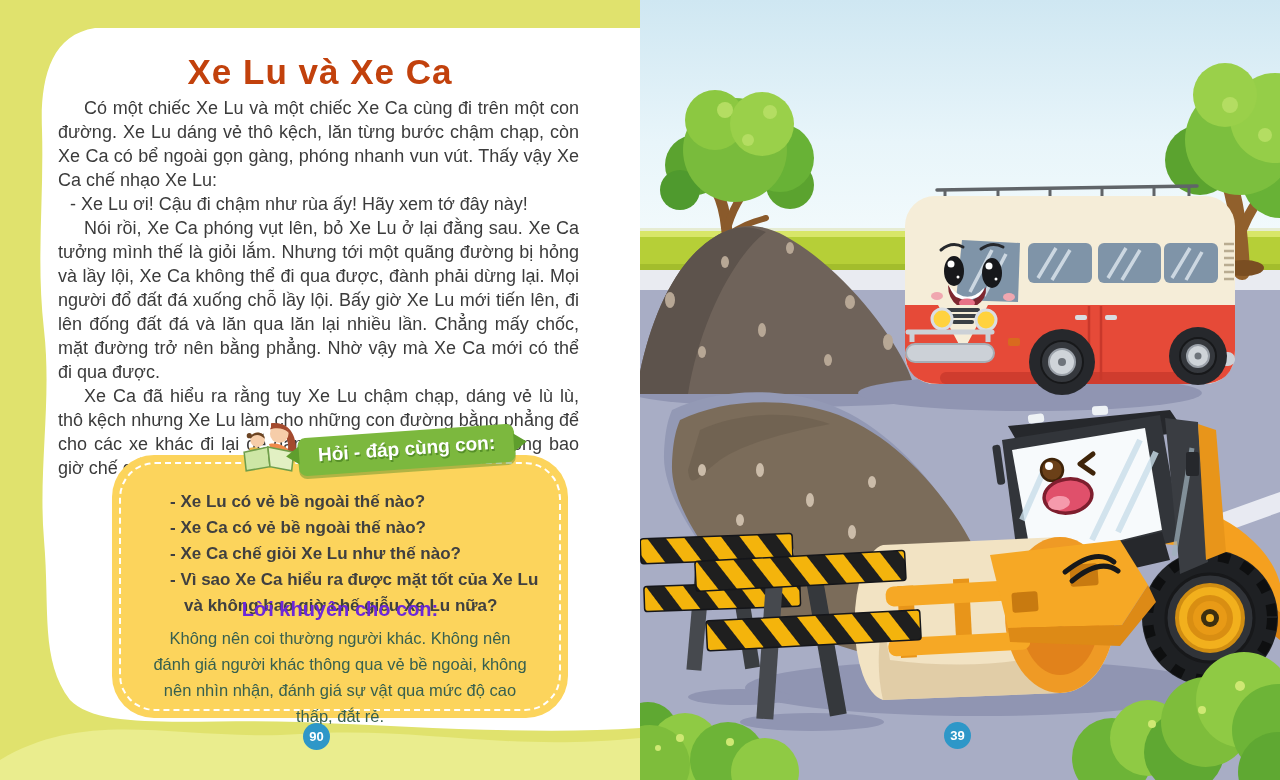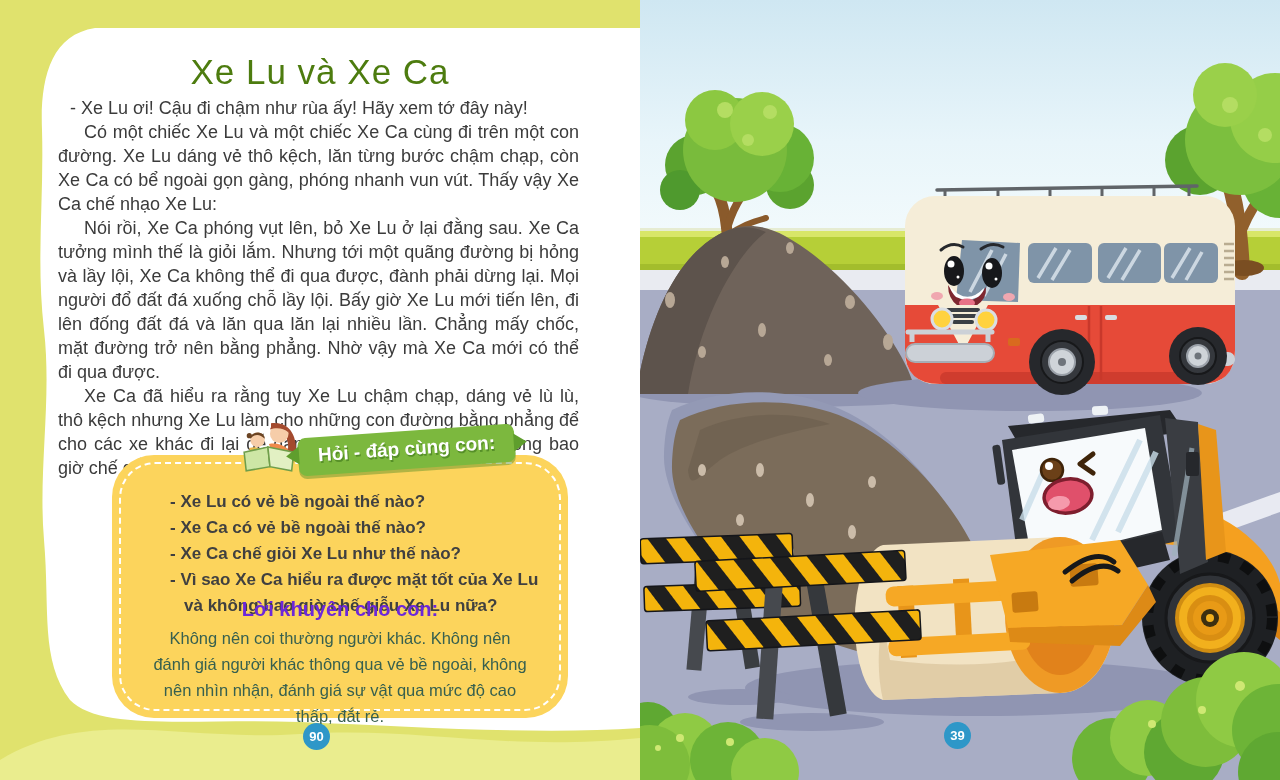--- a/index.html
+++ b/index.html
@@ -5,21 +5,21 @@
   html,body { margin:0; padding:0; background:#fff; }
   .stage {
     position:relative; width:1280px; height:780px; overflow:hidden;
     font-family:"Liberation Sans", sans-serif;
   }
   
   .page-left { position:absolute; left:0; top:0; width:640px; height:780px; background:#e0e26d; }
   .blob-svg { position:absolute; left:0; top:0; }
   .page-title {
     position:absolute; left:40px; top:52px; width:560px; text-align:center;
-    font-size:35px; font-weight:normal; color:#4d7c0f; letter-spacing:1px; margin:0;
+    font-size:35px; font-weight:bold; color:#c2410c; letter-spacing:1px; margin:0;
   }
   .story { position:absolute; left:58px; top:96px; width:521px; font-size:18px; line-height:24px; color:#3b3b3b; }
   .para { margin:0; text-align:justify; }
   .para.indent { text-indent:26px; }
   .para.dialogue { text-indent:12px; text-align:left; }
   .qa-box {
     position:absolute; left:112px; top:455px; width:456px; height:263px;
     background:#fcd45c; border-radius:42px;
   }
   .qa-box::before {
@@ -61,22 +61,22 @@
   <div class="page-left">
     <svg class="blob-svg" width="640" height="780" viewBox="0 0 640 780">
       <path d="M 95,28 C 50,35 40,80 42,130 C 44,200 36,260 44,330 C 52,400 38,470 44,540 C 50,610 40,660 70,700
                C 100,732 200,718 300,722 C 420,727 540,735 640,728 L 640,28 Z" fill="#ffffff"></path>
       <path d="M 0,760 C 90,706 180,742 300,734 C 420,726 500,752 640,738 L 640,780 L 0,780 Z" fill="#eaed8e"></path>
     </svg>
 
     <h1 class="page-title">Xe Lu và Xe Ca</h1>
 
     <div class="story">
+      <p class="para indent">Có một chiếc Xe Lu và một chiếc Xe Ca cùng đi trên một con đường. Xe Lu dáng vẻ thô kệch, lăn từng bước chậm chạp, còn Xe Ca có bể ngoài gọn gàng, phóng nhanh vun vút. Thấy vậy Xe Ca chế nhạo Xe Lu:</p>
       <p class="para dialogue">- Xe Lu ơi! Cậu đi chậm như rùa ấy! Hãy xem tớ đây này!</p>
-      <p class="para indent">Có một chiếc Xe Lu và một chiếc Xe Ca cùng đi trên một con đường. Xe Lu dáng vẻ thô kệch, lăn từng bước chậm chạp, còn Xe Ca có bể ngoài gọn gàng, phóng nhanh vun vút. Thấy vậy Xe Ca chế nhạo Xe Lu:</p>
       <p class="para indent">Nói rồi, Xe Ca phóng vụt lên, bỏ Xe Lu ở lại đằng sau. Xe Ca tưởng mình thế là giỏi lắm. Nhưng tới một quãng đường bị hỏng và lầy lội, Xe Ca không thể đi qua được, đành phải dừng lại. Mọi người đổ đất đá xuống chỗ lầy lội. Bấy giờ Xe Lu mới tiến lên, đi lên đống đất đá và lăn qua lăn lại nhiều lần. Chẳng mấy chốc, mặt đường trở nên bằng phẳng. Nhờ vậy mà Xe Ca mới có thể đi qua được.</p>
       <p class="para indent">Xe Ca đã hiểu ra rằng tuy Xe Lu chậm chạp, dáng vẻ lù lù, thô kệch nhưng Xe Lu làm cho những con đường bằng phẳng để cho các xe khác đi lại dễ dàng hơn. Từ đấy, Xe Ca không bao giờ chế giễu Xe Lu nữa.</p>
     </div>
 
     <div class="qa-box">
       <svg class="qa-icon" viewBox="0 0 60 58">
         <path d="M 30,8 C 48,6 56,20 54,40 L 44,44 C 50,28 46,14 30,12 Z" fill="#a34a2e"></path>
         <circle cx="38" cy="18" r="9" fill="#f6cda9"></circle>
         <path d="M 29,14 C 31,6 46,6 47,17 C 42,12 34,12 29,14 Z" fill="#a34a2e"></path>
         <circle cx="17" cy="24" r="7" fill="#f6cda9"></circle>

